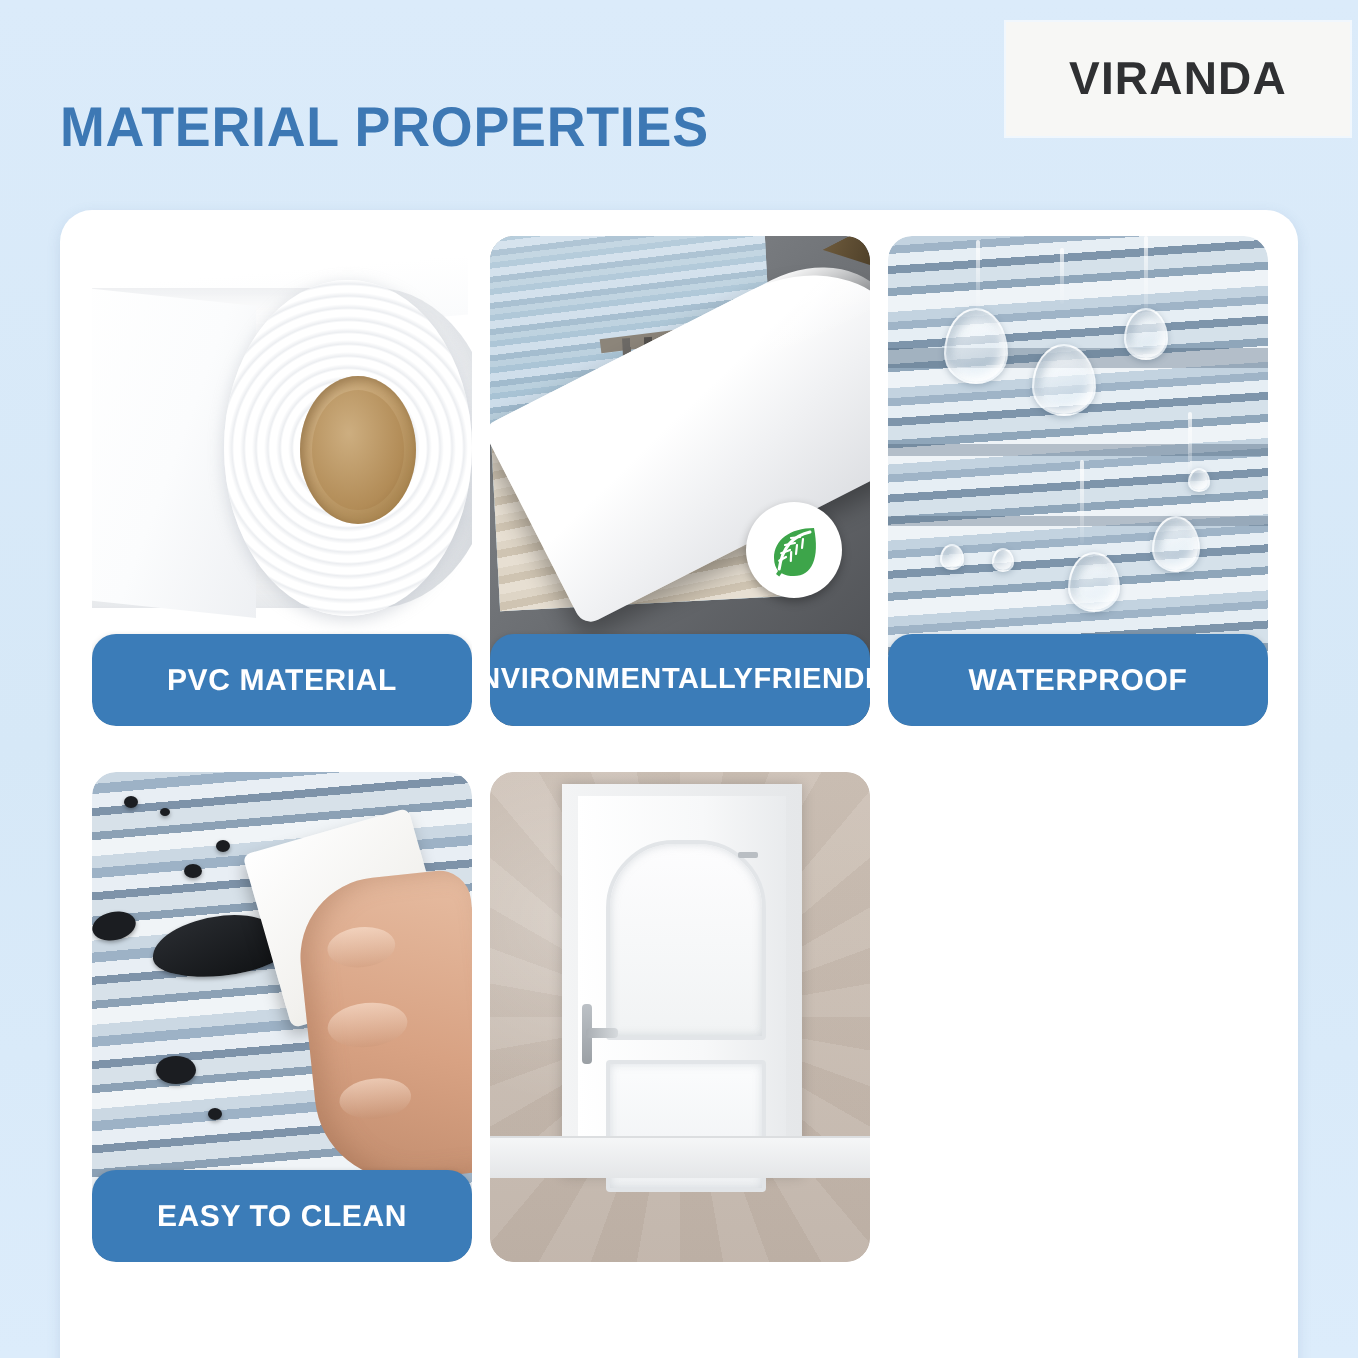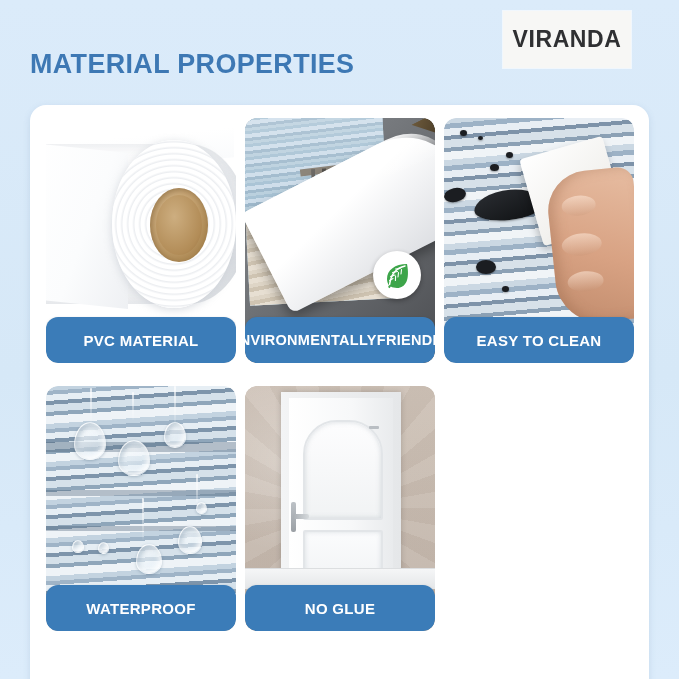--- a/index.html
+++ b/index.html
@@ -7,21 +7,21 @@
     width:679px;height:679px;
     background:#d9eaf9;
     font-family:"Liberation Sans", sans-serif;
     overflow:hidden;
     position:relative;
   }
   .page{position:absolute;inset:0;background:linear-gradient(180deg,#dbebfa 0%,#d6e8f7 55%,#dcecfb 100%);}
 
   
   .brand-box{
-    position:absolute;left:503px;top:11px;width:128px;height:57px;
+    position:absolute;left:503px;top:11px;width:172px;height:57px;
     background:#f7f7f5;
     display:flex;align-items:center;justify-content:center;
     box-shadow:0 0 0 1px rgba(255,255,255,.6);
   }
   .brand-text{
     font-size:23px;font-weight:bold;letter-spacing:.6px;color:#2f3032;
     font-family:"Liberation Sans", sans-serif;
   }
   .page-title{
     position:absolute;left:30px;top:48px;
@@ -369,40 +369,20 @@
         </div>
         <div class="label two-line">
           <span>ENVIRONMENTALLY</span>
             <br>
           <span>FRIENDLY</span>
         </div>
       </div>
 
 
       <div class="tile">
-        <div class="media clean">
-          <div class="stain" style="left:16px; top:12px; width:7px; height:6px;"></div>
-          <div class="stain" style="left:34px; top:18px; width:5px; height:4px;"></div>
-          <div class="stain" style="left:62px; top:34px; width:7px; height:6px;"></div>
-          <div class="stain" style="left:46px; top:46px; width:9px; height:7px;"></div>
-          <div class="stain smear" style="left:30px; top:72px; width:68px;height:30px;transform:rotate(-6deg);"></div>
-          <div class="stain" style="left:0px;  top:70px; width:22px;height:14px;transform:rotate(-12deg);"></div>
-          <div class="stain" style="left:32px; top:142px;width:20px;height:14px;"></div>
-          <div class="stain" style="left:58px; top:168px;width:7px; height:6px;"></div>
-          <div class="cloth"></div>
-          <div class="hand">
-            <div class="knuckle" style="left:14px;top:24px;width:34px;height:20px;"></div>
-            <div class="knuckle" style="left:10px;top:62px;width:40px;height:22px;"></div>
-            <div class="knuckle" style="left:12px;top:100px;width:36px;height:20px;"></div>
-          </div>
-        </div>
-        <div class="label">EASY TO CLEAN</div>
-      </div>
-
-      <div class="tile">
         <div class="media wp">
           <div class="band" style="top:56px;"></div>
           <div class="band" style="top:104px;height:6px;"></div>
           <div class="band" style="top:140px;height:5px;"></div>
           <div class="streak" style="left:44px; top:2px;  height:36px;"></div>
           <div class="streak" style="left:86px; top:6px;  height:28px;"></div>
           <div class="streak" style="left:128px;top:0px;  height:40px;"></div>
           <div class="streak" style="left:150px;top:88px; height:34px;"></div>
           <div class="streak" style="left:96px; top:112px;height:42px;"></div>
           <div class="drop" style="left:28px; top:36px; width:30px;height:36px;"></div>
@@ -411,30 +391,49 @@
           <div class="drop" style="left:132px;top:140px;width:22px;height:26px;"></div>
           <div class="drop" style="left:90px; top:158px;width:24px;height:28px;"></div>
           <div class="drop" style="left:26px; top:154px;width:10px;height:11px;"></div>
           <div class="drop" style="left:52px; top:156px;width:9px; height:10px;"></div>
           <div class="drop" style="left:150px;top:116px;width:9px; height:10px;"></div>
         </div>
         <div class="label">WATERPROOF</div>
       </div>
 
       <div class="tile">
+        <div class="media clean">
+          <div class="stain" style="left:16px; top:12px; width:7px; height:6px;"></div>
+          <div class="stain" style="left:34px; top:18px; width:5px; height:4px;"></div>
+          <div class="stain" style="left:62px; top:34px; width:7px; height:6px;"></div>
+          <div class="stain" style="left:46px; top:46px; width:9px; height:7px;"></div>
+          <div class="stain smear" style="left:30px; top:72px; width:68px;height:30px;transform:rotate(-6deg);"></div>
+          <div class="stain" style="left:0px;  top:70px; width:22px;height:14px;transform:rotate(-12deg);"></div>
+          <div class="stain" style="left:32px; top:142px;width:20px;height:14px;"></div>
+          <div class="stain" style="left:58px; top:168px;width:7px; height:6px;"></div>
+          <div class="cloth"></div>
+          <div class="hand">
+            <div class="knuckle" style="left:14px;top:24px;width:34px;height:20px;"></div>
+            <div class="knuckle" style="left:10px;top:62px;width:40px;height:22px;"></div>
+            <div class="knuckle" style="left:12px;top:100px;width:36px;height:20px;"></div>
+          </div>
+        </div>
+        <div class="label">EASY TO CLEAN</div>
+      </div>
+
+      <div class="tile">
         <div class="media glue">
           <div class="wall"></div>
           <div class="frame"></div>
           <div class="door">
             <div class="panel-top"></div>
             <div class="panel-bot"></div>
             <div class="handle-plate"></div>
             <div class="handle"></div>
             <div class="hinge"></div>
           </div>
           <div class="skirt"></div>
         </div>
-        <div class="label">NO GLUE</div>
       </div>
 
     </div>
   </div>
 </div>
 
 </body></html>

